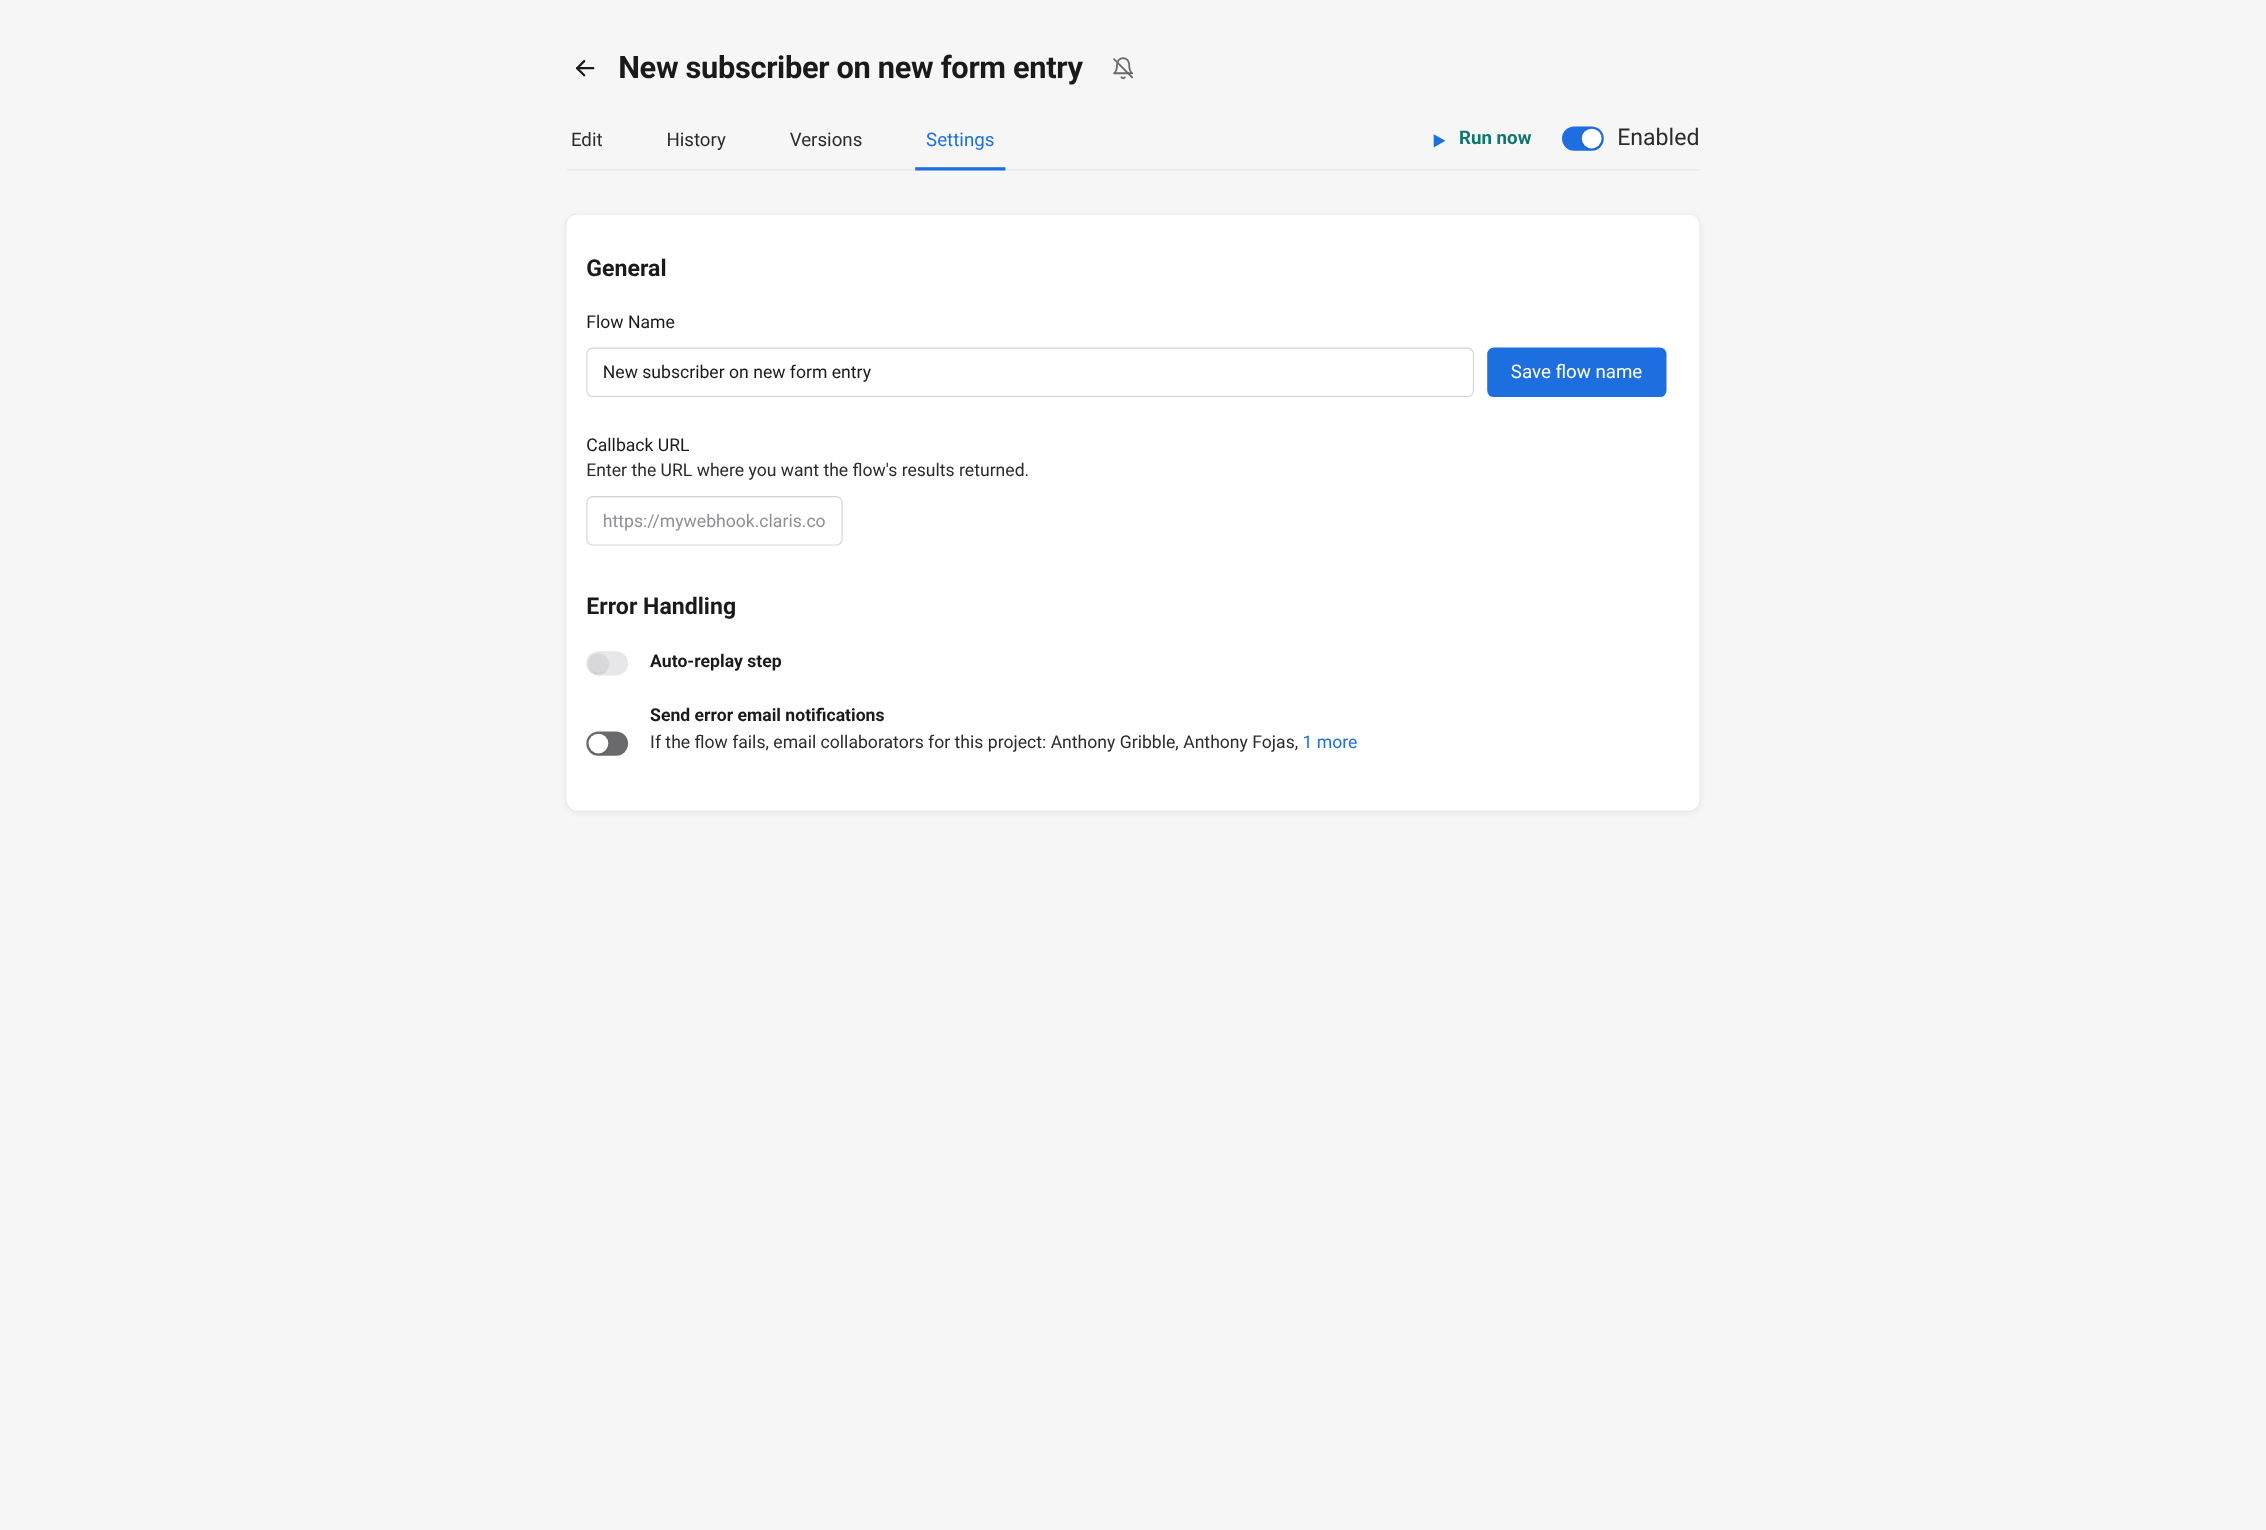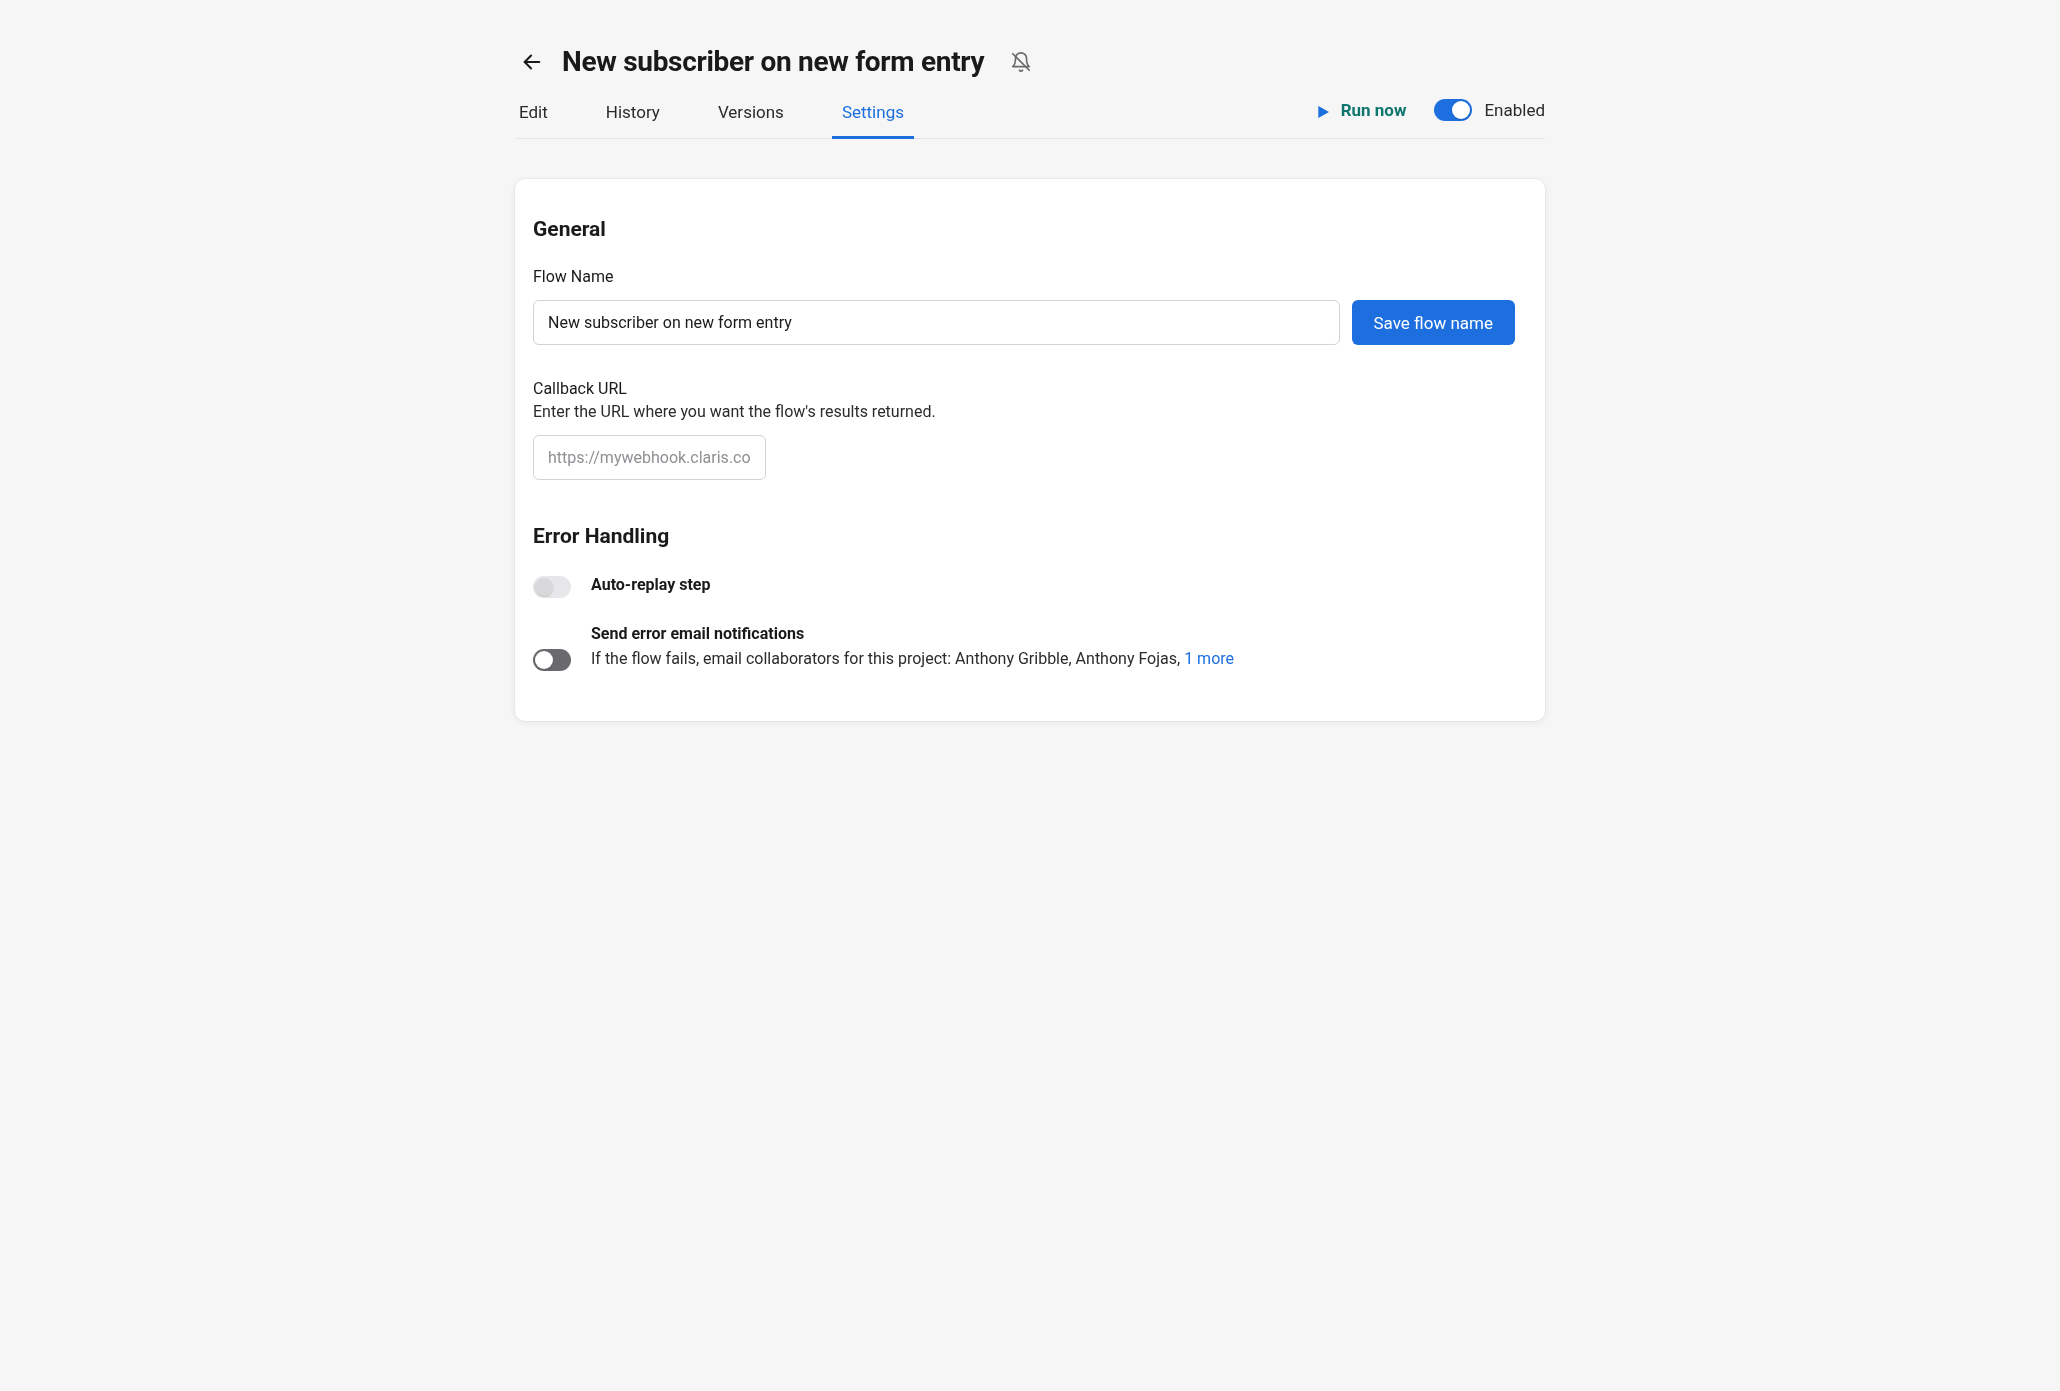--- a/index.html
+++ b/index.html
@@ -42,21 +42,21 @@
     margin-left: 8px;
     display: flex;
     align-items: center;
     color: #6b6b6b;
     cursor: pointer;
   }
   .tabs-row {
     display: flex;
     align-items: center;
     border-bottom: 1px solid #e5e5e5;
-    margin-top: 14px;
+    margin-top: 30px;
     padding-left: 4px;
   }
   .tabs-left {
     display: flex;
     align-items: center;
     gap: 0;
   }
   .tab-item {
     font-size: 17px;
     color: #2b2b2b;
@@ -98,21 +98,21 @@
   }
   .run-now svg {
     fill: #1d6fe0;
   }
   .enabled-group {
     display: flex;
     align-items: center;
     gap: 12px;
   }
   .enabled-label {
-    font-size: 17px;
+    font-size: 21px;
     color: #2b2b2b;
   }
   .toggle {
     width: 38px;
     height: 22px;
     border-radius: 11px;
     position: relative;
     cursor: pointer;
     flex-shrink: 0;
   }

